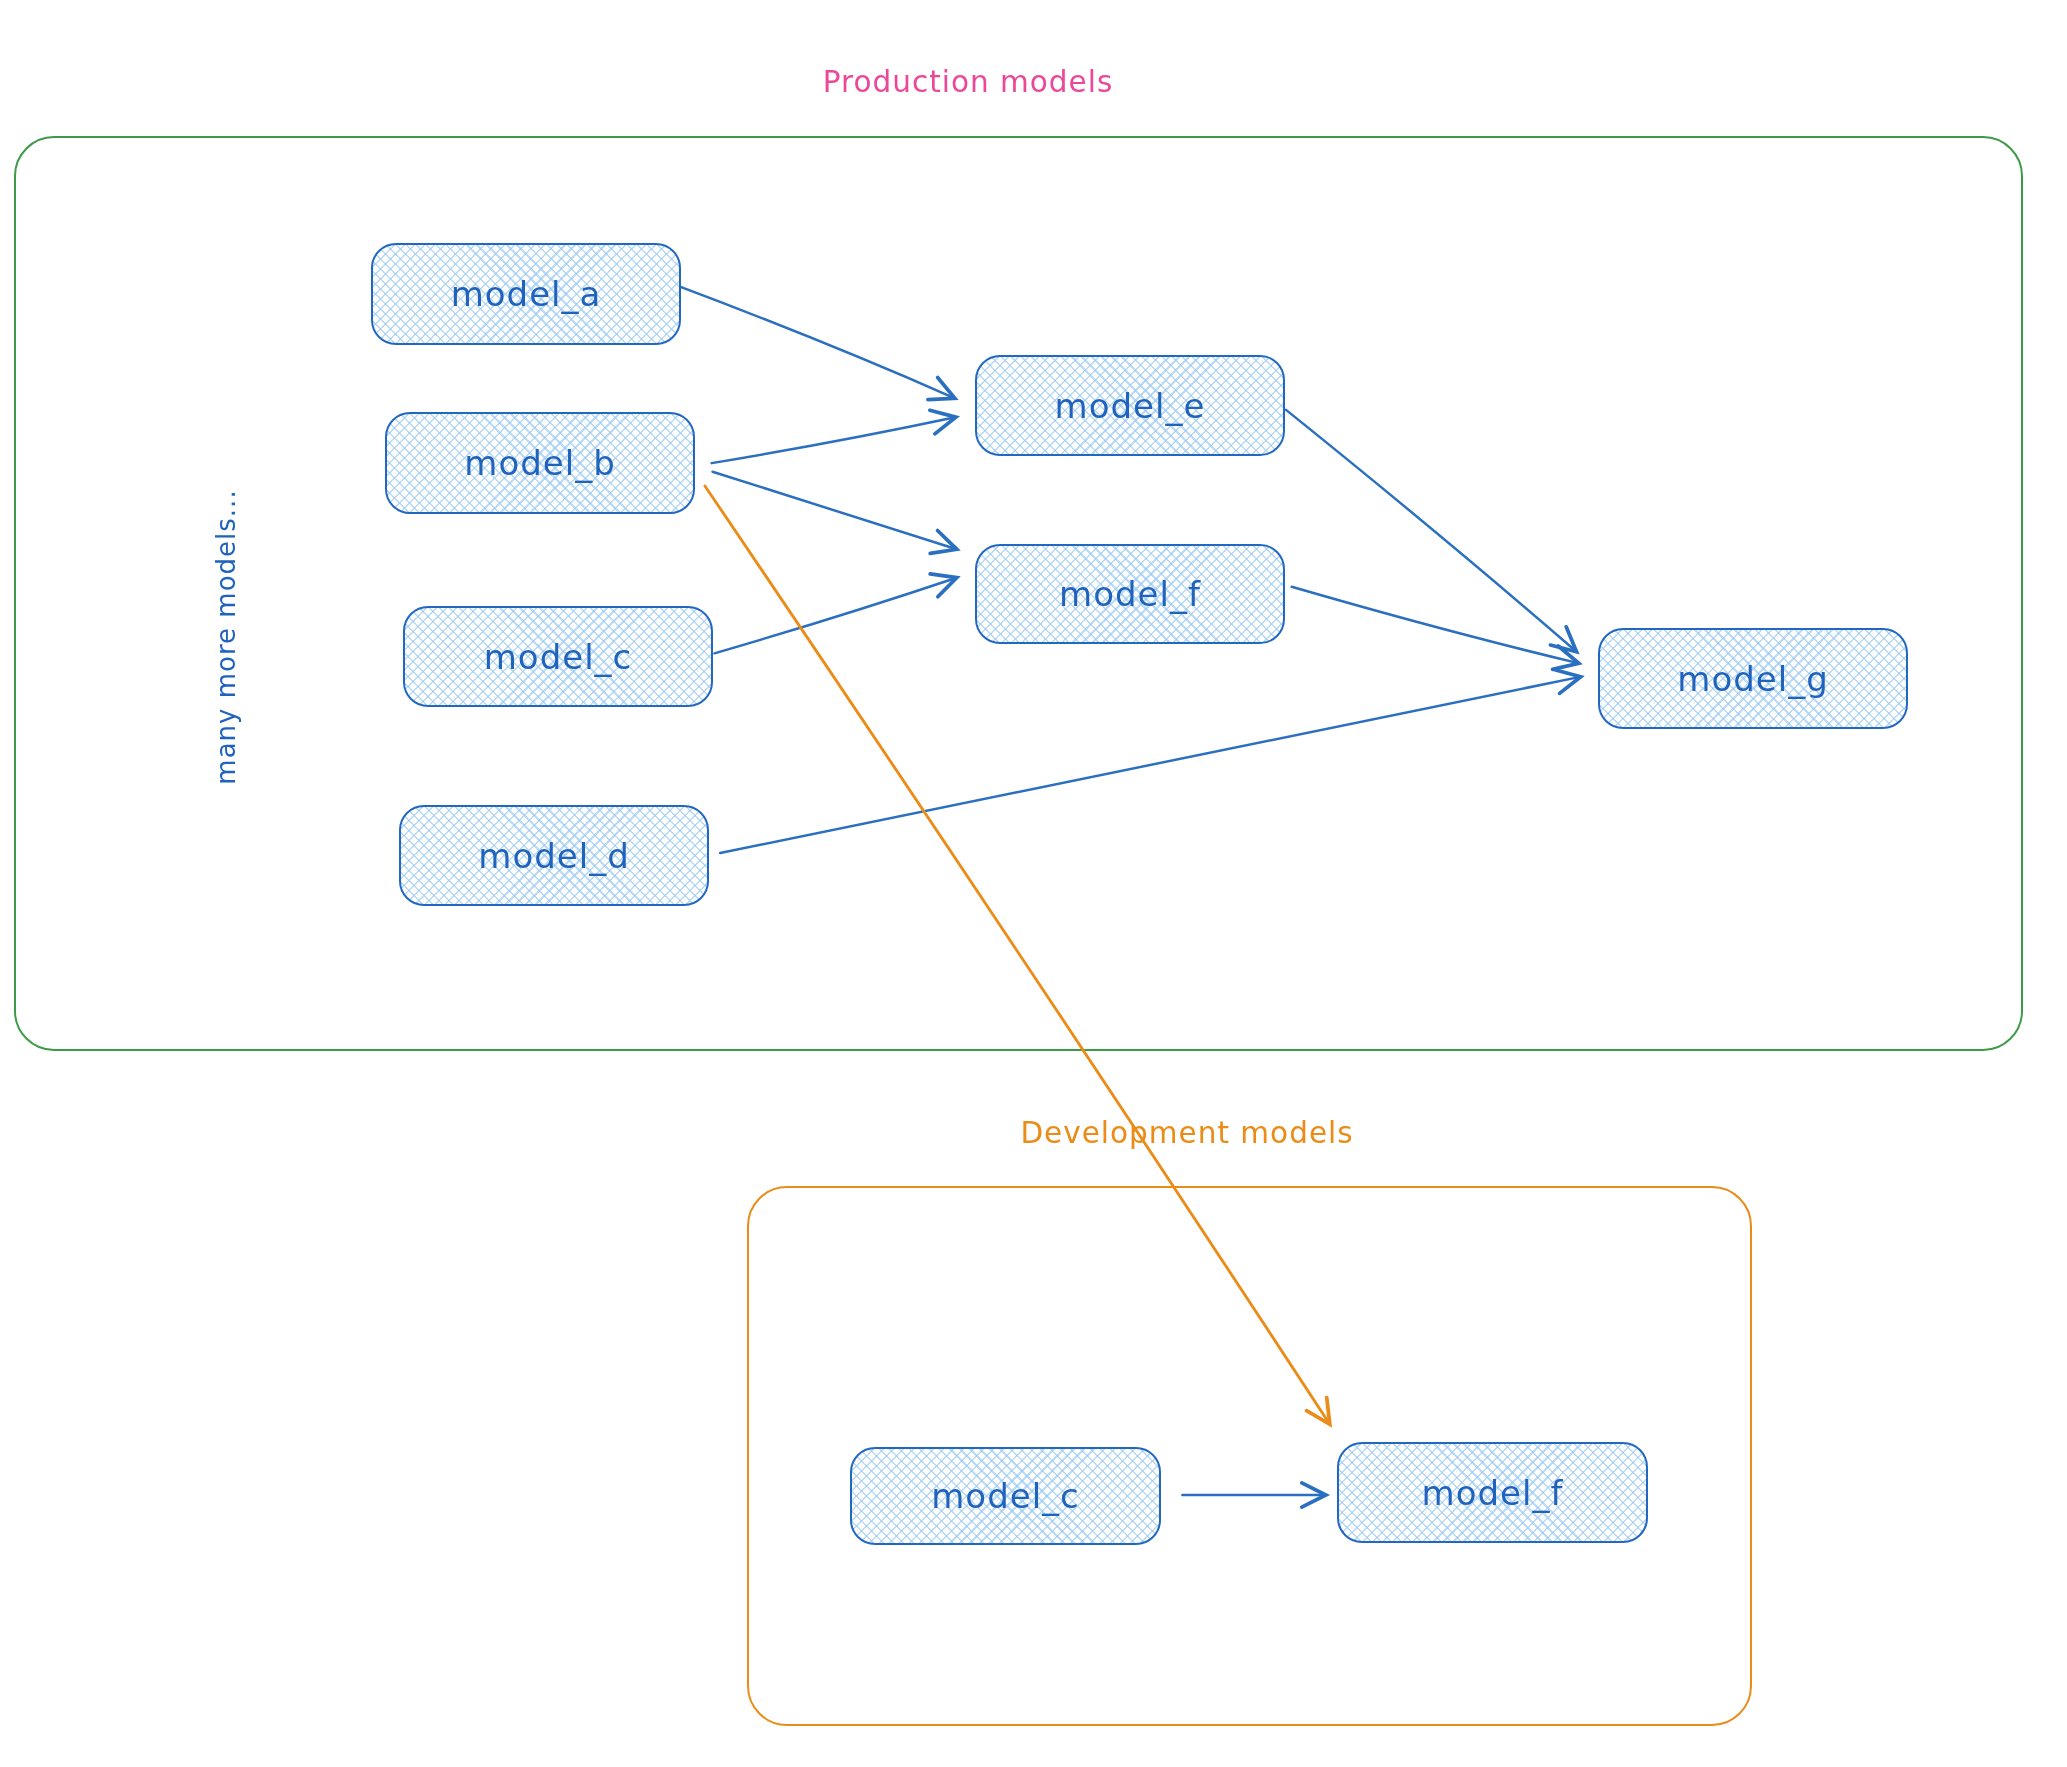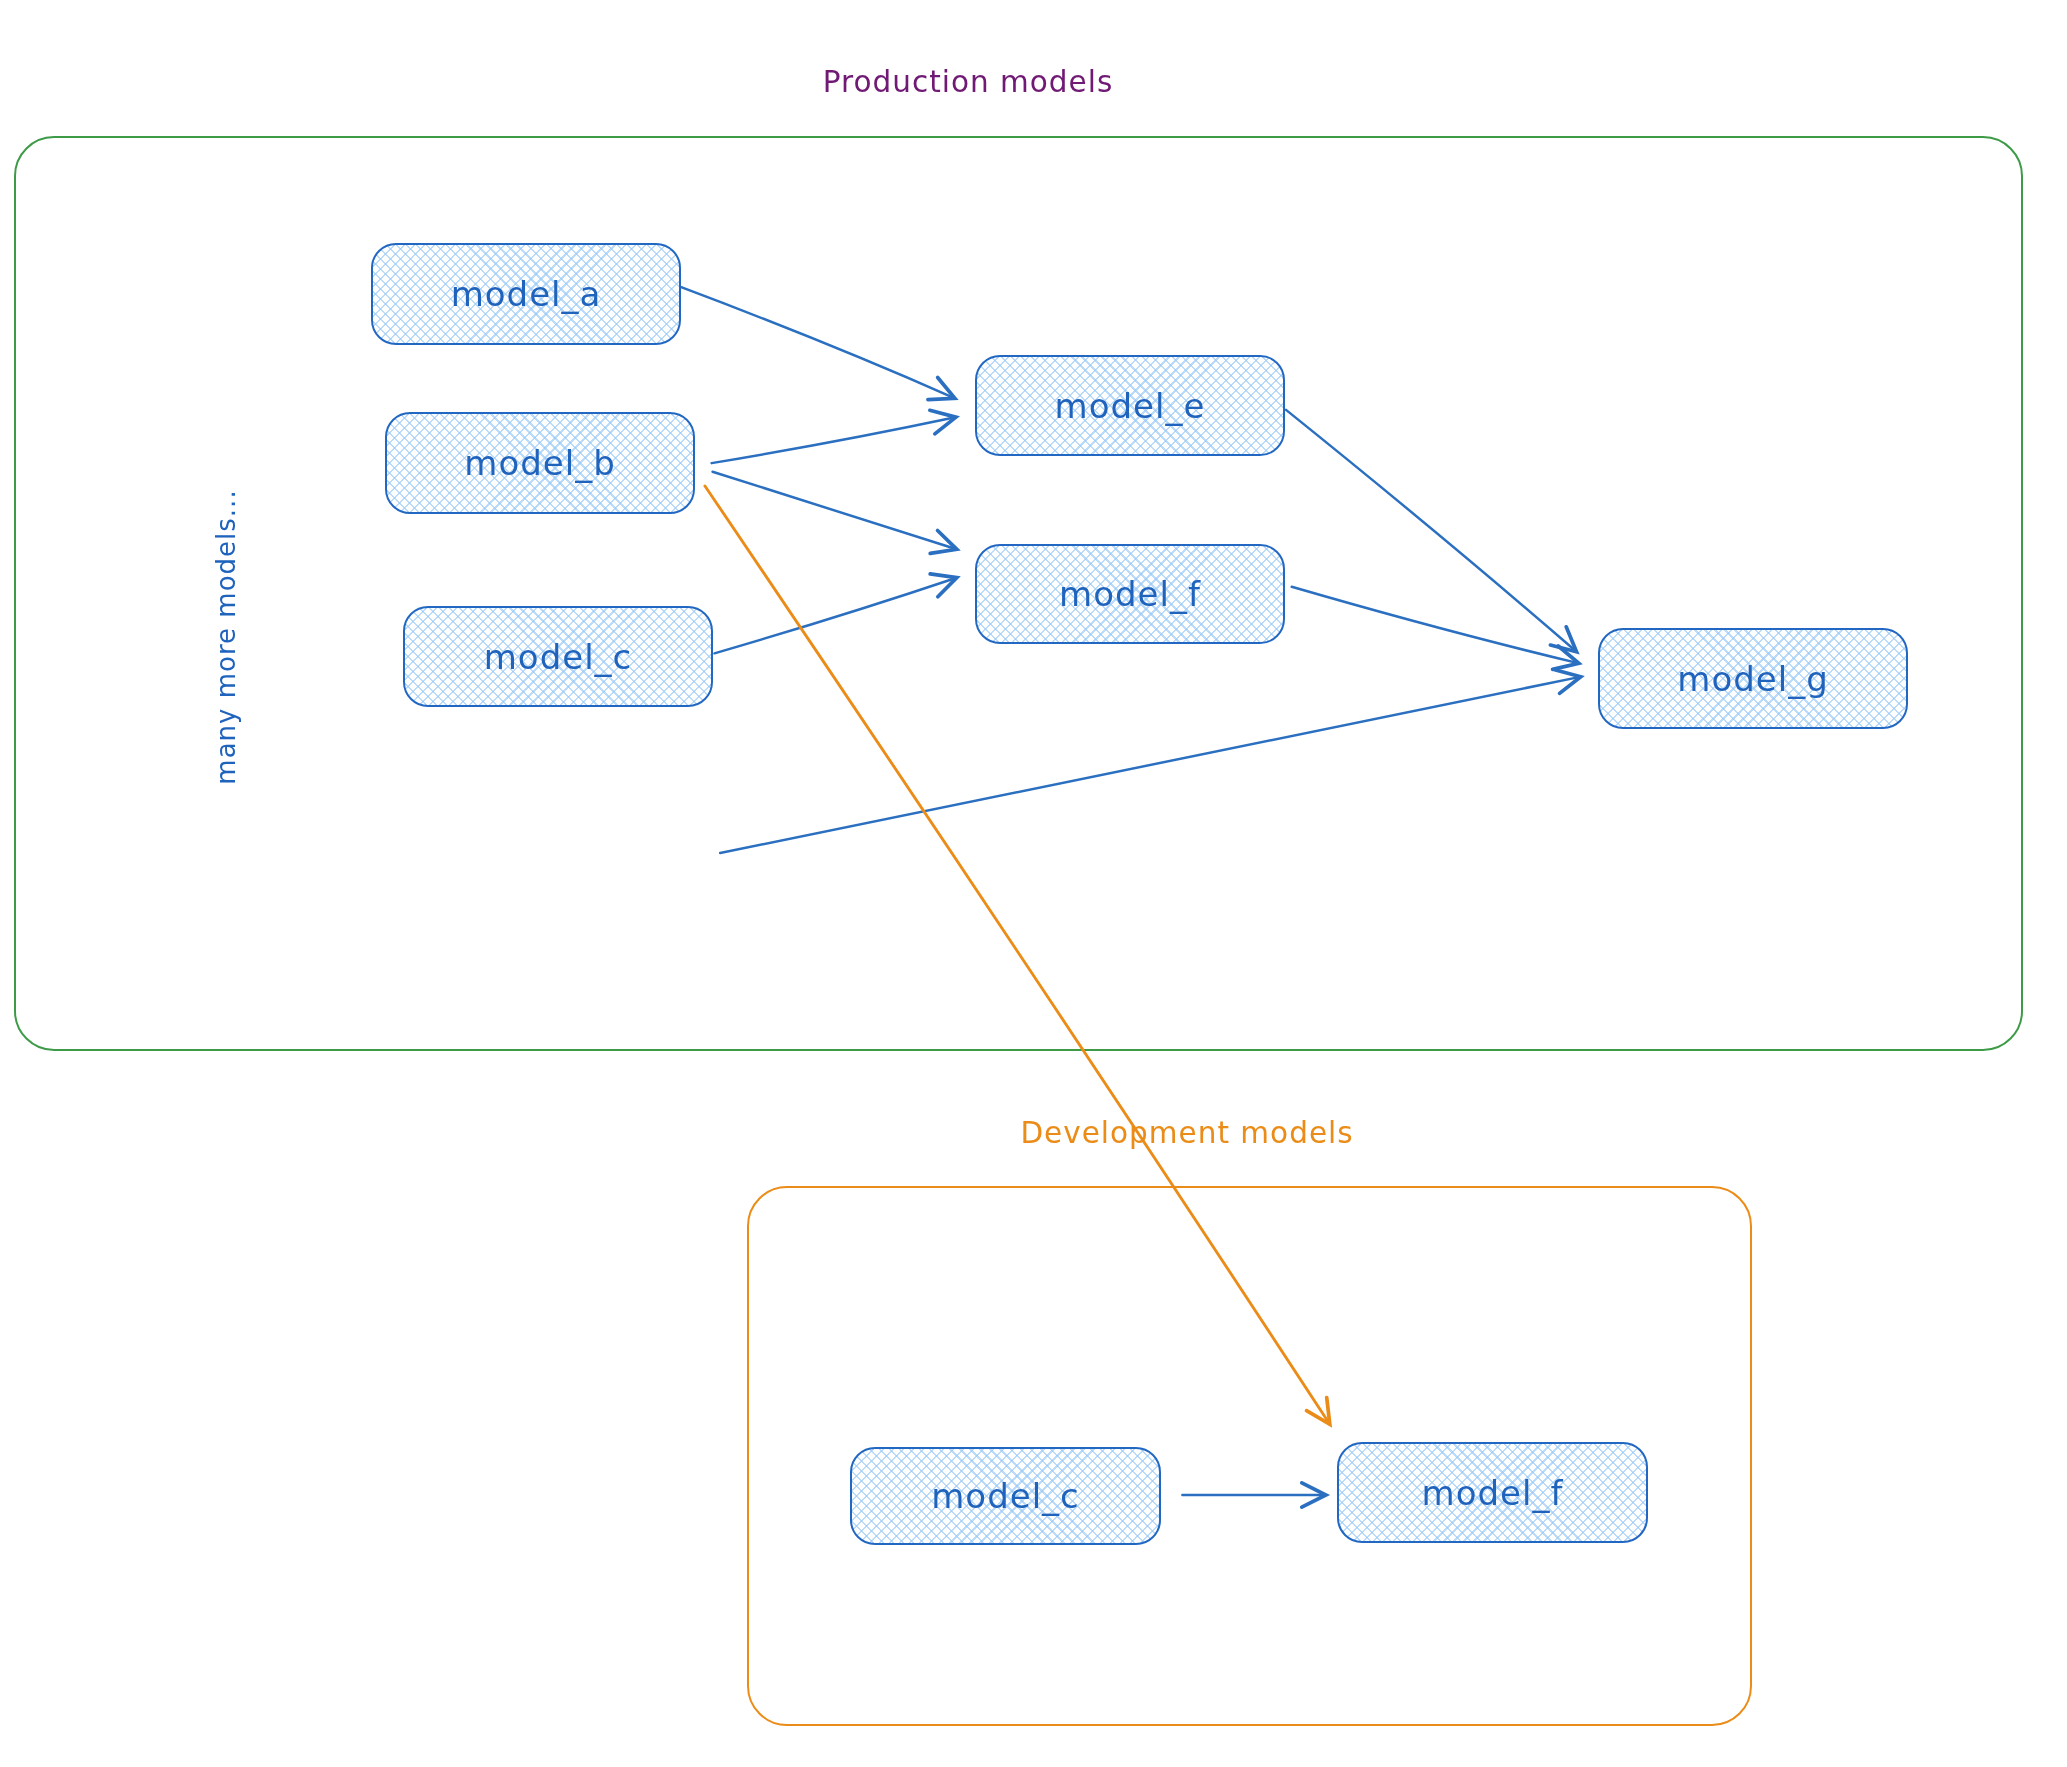--- a/index.html
+++ b/index.html
@@ -35,21 +35,21 @@
 
   .group-title {
     position: absolute;
     font-size: 29.5px;
     letter-spacing: 1px;
     white-space: nowrap;
     transform: translateX(-50%);
   }
   .group-title.production-title {
     left: 968px; top: 65px;
-    color: #701a75;
+    color: #ec4899;
   }
   .group-title.development-title {
     left: 1187px; top: 1116px;
     color: #ea8c17;
   }
 
   
   .node {
     position: absolute;
     border: 2.4px solid #2268c3;
@@ -138,20 +138,23 @@
 
   <div class="node model-a">
     <span class="node-label">model_a</span>
   </div>
   <div class="node model-b">
     <span class="node-label">model_b</span>
   </div>
   <div class="node model-c">
     <span class="node-label">model_c</span>
   </div>
+  <div class="node model-d">
+    <span class="node-label">model_d</span>
+  </div>
   <div class="node model-e">
     <span class="node-label">model_e</span>
   </div>
   <div class="node model-f">
     <span class="node-label">model_f</span>
   </div>
   <div class="node model-g">
     <span class="node-label">model_g</span>
   </div>
   <div class="node dev-model-c">

